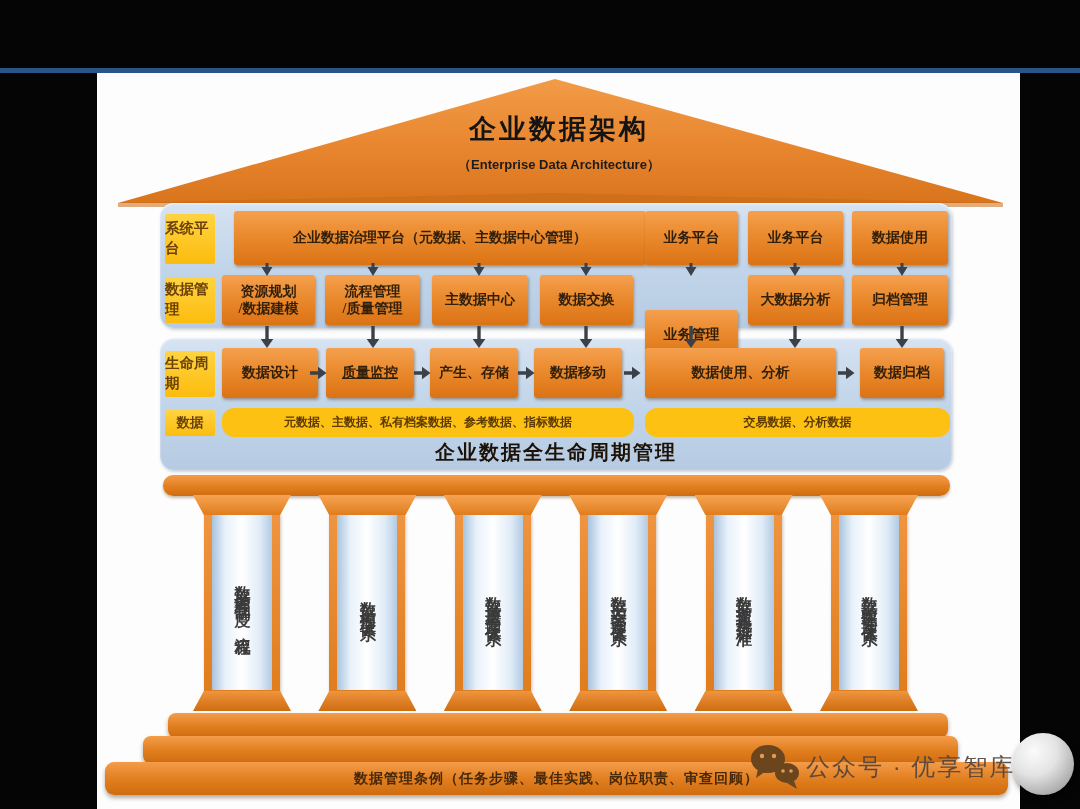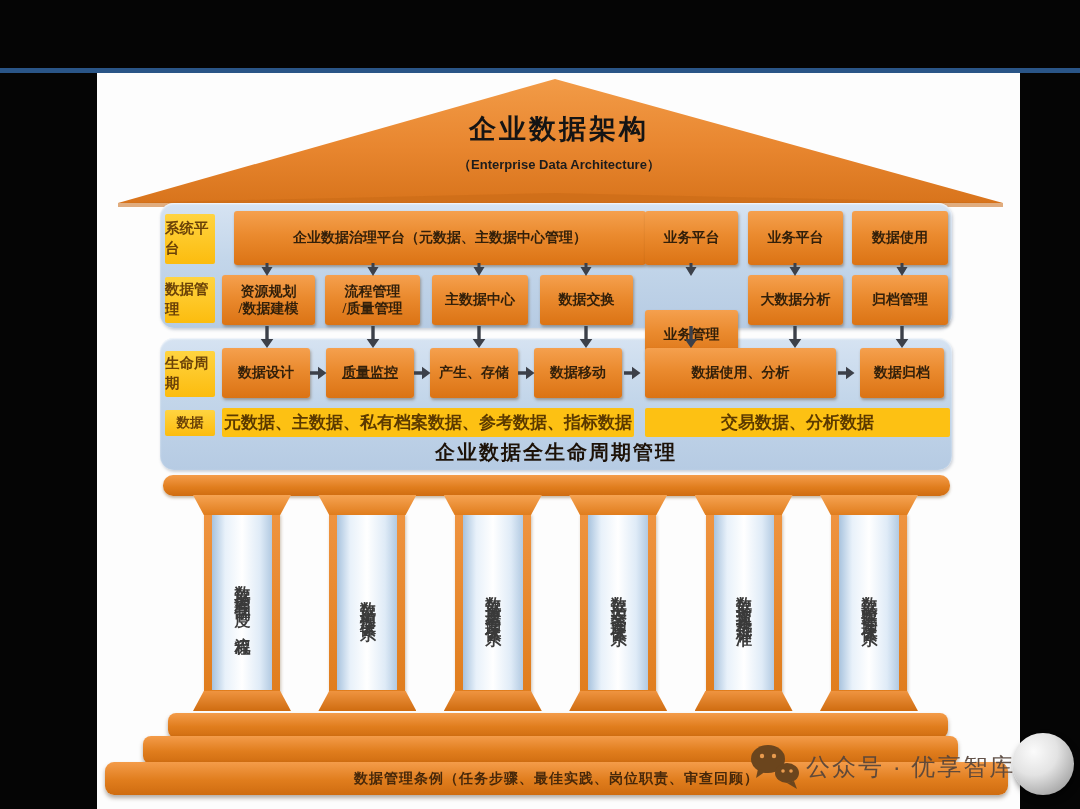--- a/index.html
+++ b/index.html
@@ -42,25 +42,25 @@
     font-size:14px;line-height:1.25;white-space:pre-line;
   }
   .ylabel{
     position:absolute;border-radius:2px;
     background:linear-gradient(180deg,#ffd441 0%,#fcbc0e 100%);
     color:#6b4208;font-weight:700;
     display:flex;align-items:center;justify-content:center;
     font-size:14.5px;line-height:1.35;
   }
   .yband{
-    position:absolute;border-radius:2px;
+    position:absolute;border-radius:12px;
     background:#fdc113;
     color:#5c3a00;font-weight:700;
     display:flex;align-items:center;justify-content:center;text-align:center;
-    font-size:17px;
+    font-size:12px;
   }
   .caption{
     position:absolute;left:63px;top:366px;width:792px;text-align:center;
     font-size:20px;font-weight:700;color:#1d1208;letter-spacing:2px;
   }
   .arrows{position:absolute;left:0;top:0;width:923px;height:736px;pointer-events:none;}
   
   .architrave{
     position:absolute;left:66px;top:402px;width:787px;height:21px;border-radius:10px;
     background:linear-gradient(180deg,#f49c4a 0%,#e07d1d 60%,#cf6c10 100%);
@@ -158,21 +158,21 @@
 /数据建模</div>
   <div class="obox" style="left:228px;top:202px;width:95px;height:50px;">流程管理
 /质量管理</div>
   <div class="obox" style="left:335px;top:202px;width:96px;height:50px;">主数据中心</div>
   <div class="obox" style="left:443px;top:202px;width:93px;height:50px;">数据交换</div>
   <div class="obox" style="left:548px;top:202px;width:93px;height:50px;margin-top:35px;">业务管理</div>
   <div class="obox" style="left:651px;top:202px;width:95px;height:50px;">大数据分析</div>
   <div class="obox" style="left:755px;top:202px;width:96px;height:50px;">归档管理</div>
 
   <div class="ylabel" style="left:68px;top:278px;width:50px;height:46px;">生命周期</div>
-  <div class="obox" style="left:125px;top:275px;width:88px;height:50px;">数据设计</div>
+  <div class="obox" style="left:125px;top:275px;width:96px;height:50px;">数据设计</div>
   <div class="obox" style="left:229px;top:275px;width:88px;height:50px;text-decoration:underline;">质量监控</div>
   <div class="obox" style="left:333px;top:275px;width:88px;height:50px;">产生、存储</div>
   <div class="obox" style="left:437px;top:275px;width:88px;height:50px;">数据移动</div>
   <div class="obox" style="left:548px;top:275px;width:191px;height:50px;">数据使用、分析</div>
   <div class="obox" style="left:763px;top:275px;width:84px;height:50px;">数据归档</div>
 
   <div class="ylabel" style="left:68px;top:337px;width:50px;height:26px;font-size:13.5px;">数据</div>
   <div class="yband" style="left:125px;top:335px;width:412px;height:29px;">元数据、主数据、私有档案数据、参考数据、指标数据</div>
   <div class="yband" style="left:548px;top:335px;width:305px;height:29px;">交易数据、分析数据</div>
 

